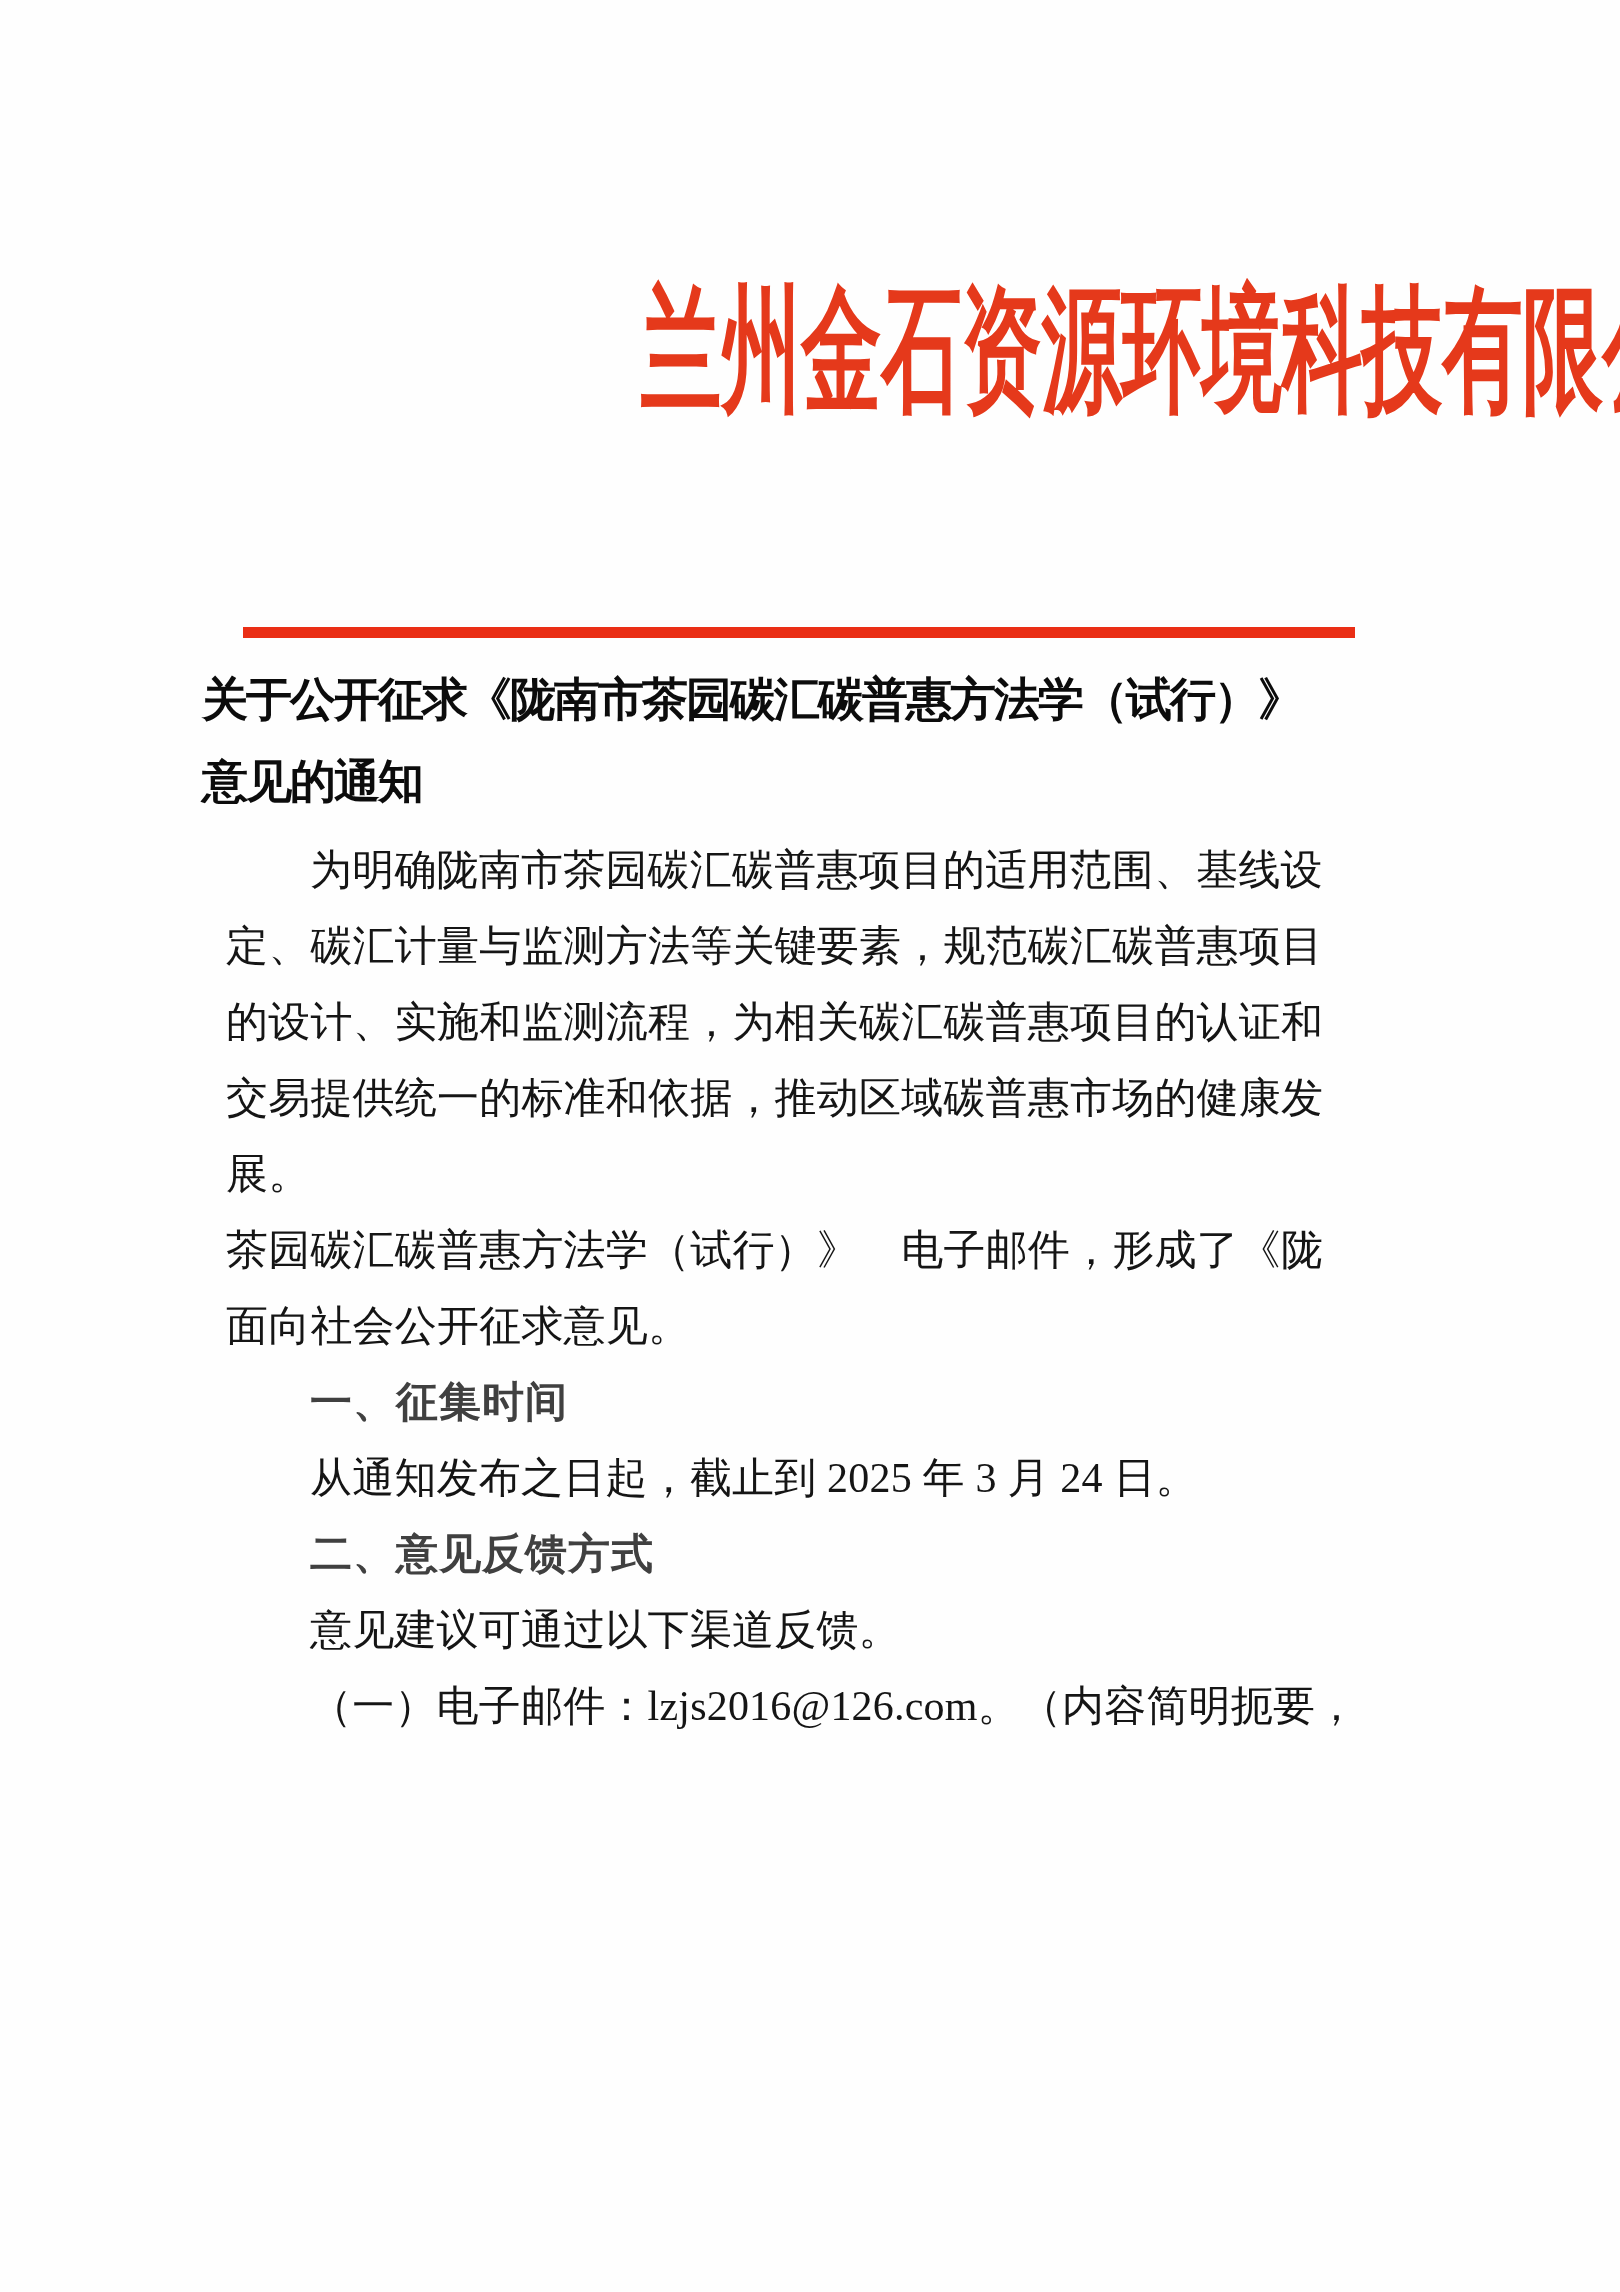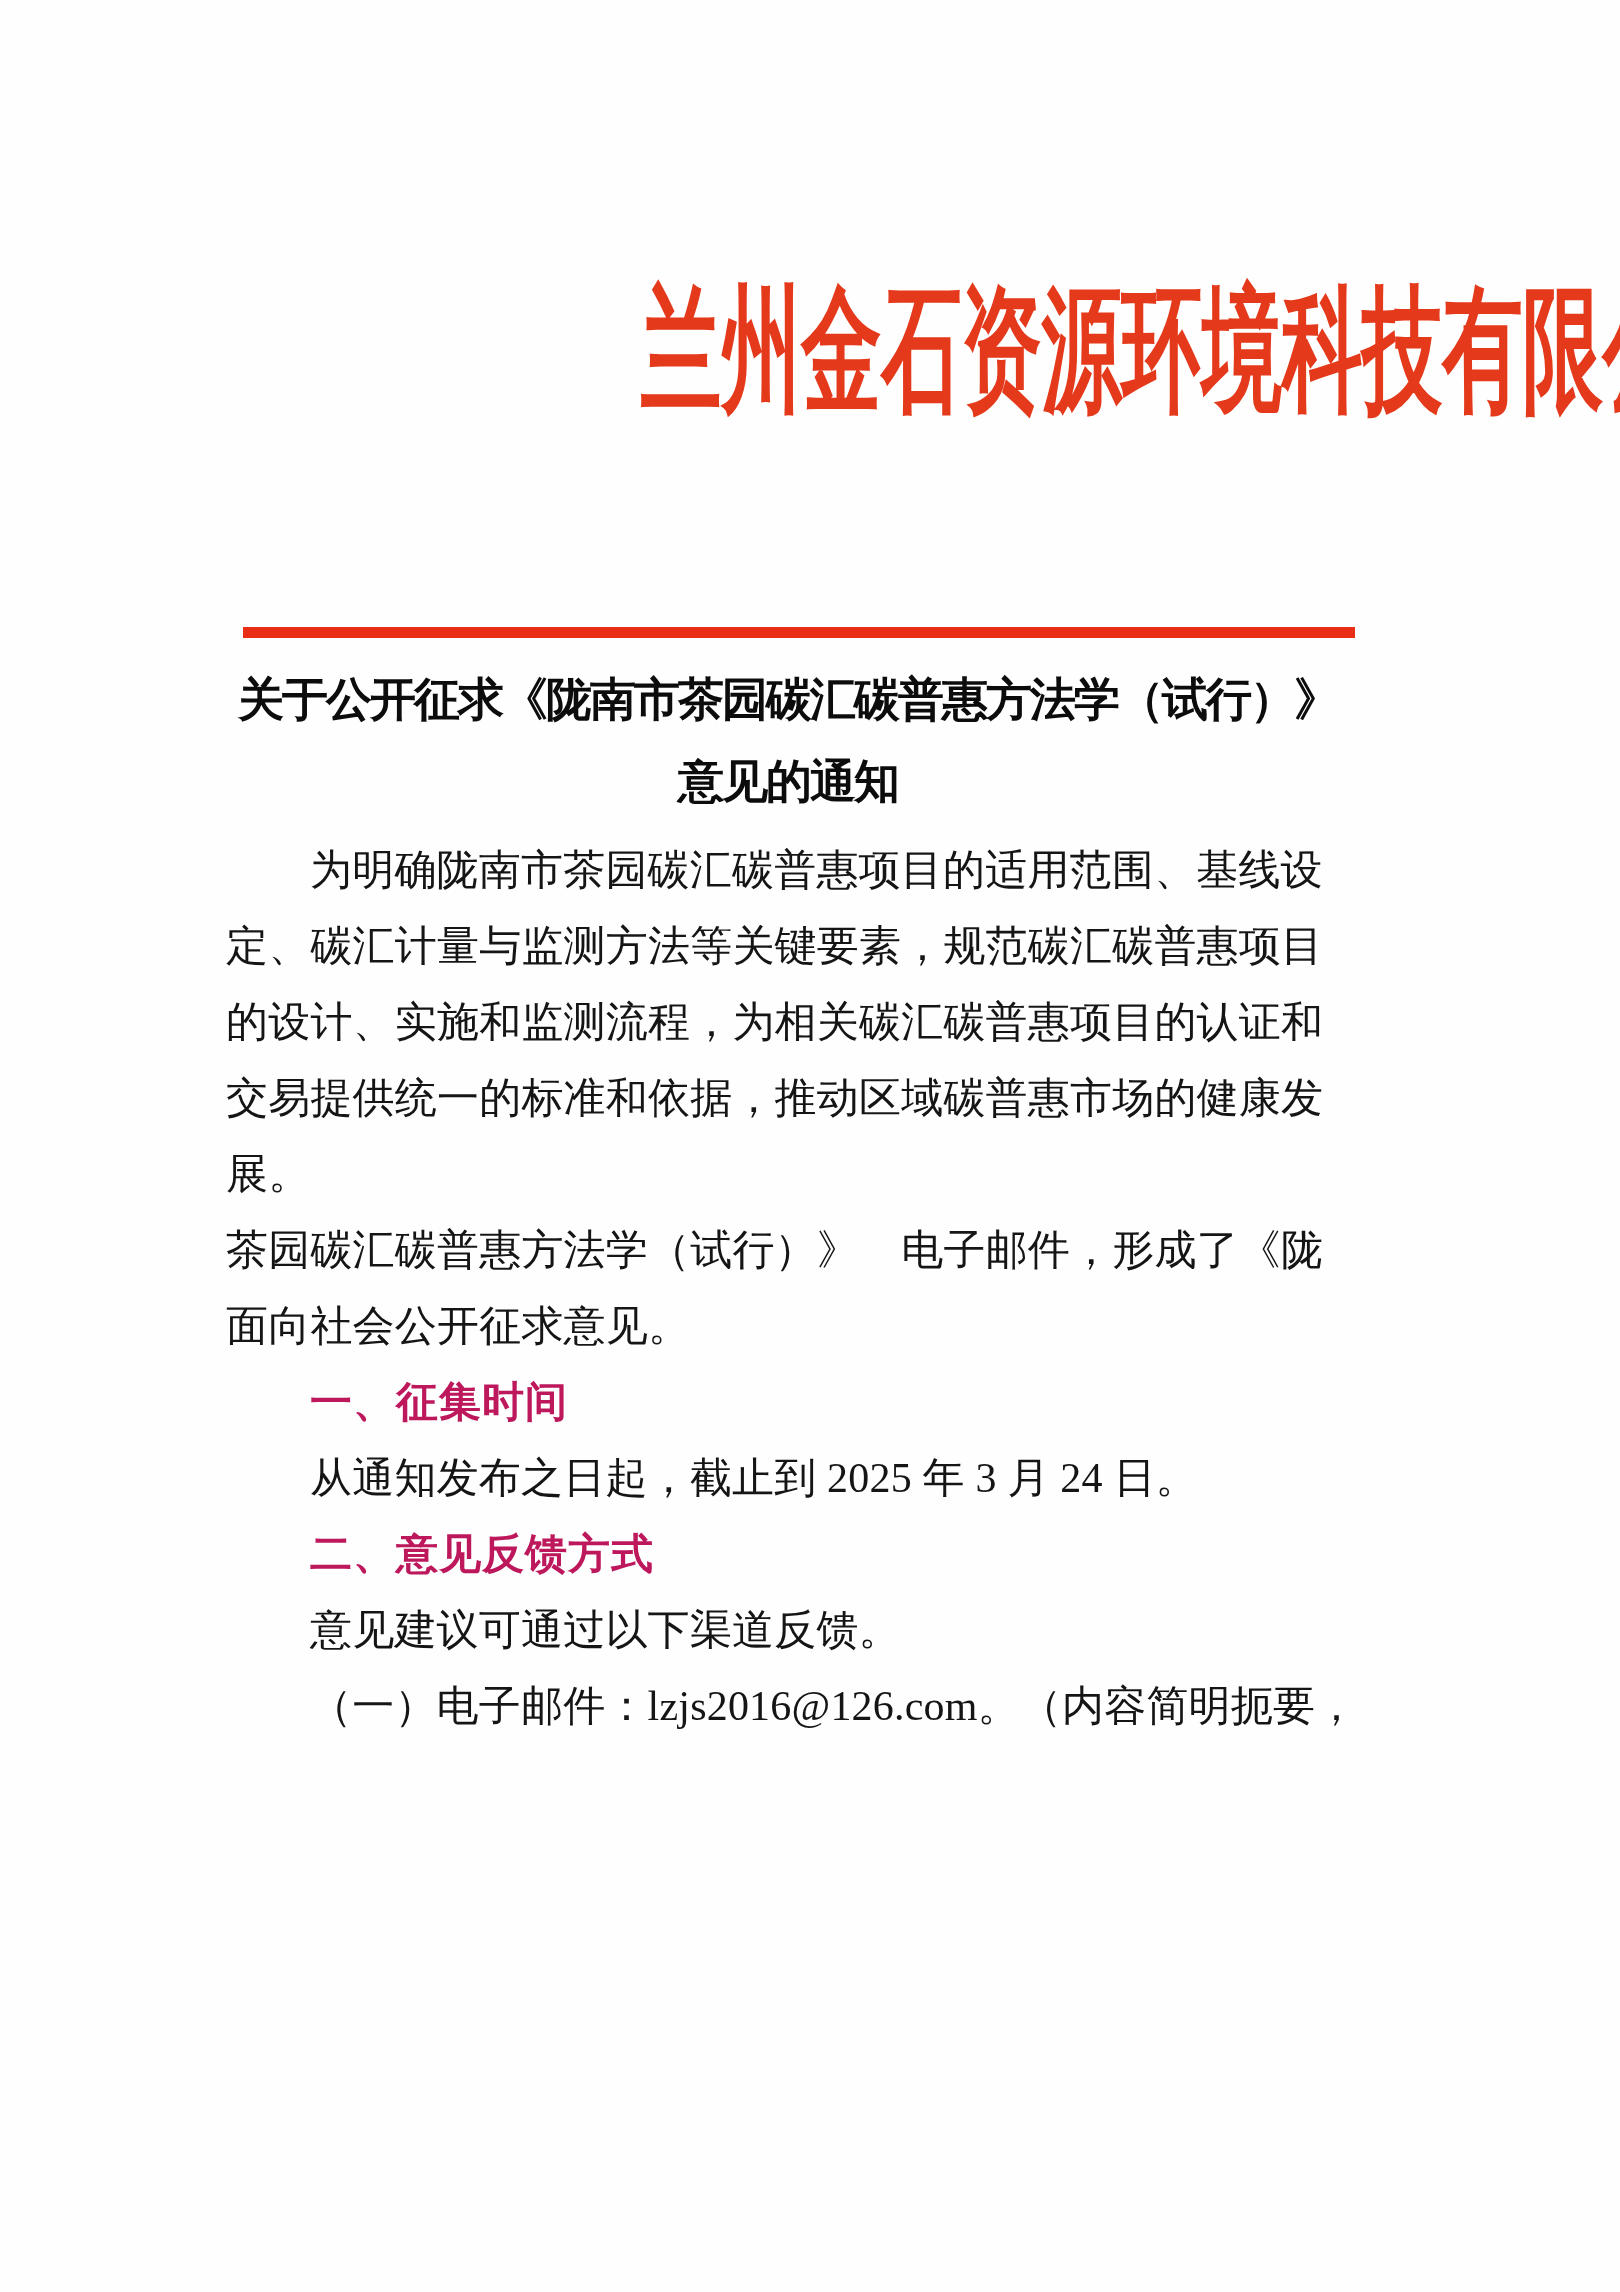--- a/index.html
+++ b/index.html
@@ -42,23 +42,23 @@
     top:627px;
     left:243px;
     width:1112px;
     height:10.8px;
     background:var(--red-line);
   }
   
   .doc-title{
     position:absolute;
     top:659px;
-    left:190px;
+    left:202px;
     width:1196px;
-    text-align:center;
+    text-align:left;
     font-weight:bold;
     font-size:46px;
     letter-spacing:-2px;
     line-height:82px;
     color:#0c0c0c;
     white-space:nowrap;
   }
   
   .doc-body{
     position:absolute;
@@ -72,21 +72,21 @@
   .line{
     height:76px;
     white-space:nowrap;
     letter-spacing:0.2px;
   }
   .line.indent{padding-left:84px;}
   .line.heading{
     font-family:"Liberation Sans","DejaVu Sans",sans-serif;
     font-weight:bold;
     letter-spacing:1px;
-    color:#be185d;
+    color:#404040;
   }
 </style>
 </head>
 <body>
 
 <div class="page">
 
   <div class="letterhead">
     <span class="letterhead-text">兰州金石资源环境科技有限公司</span>
   </div>

